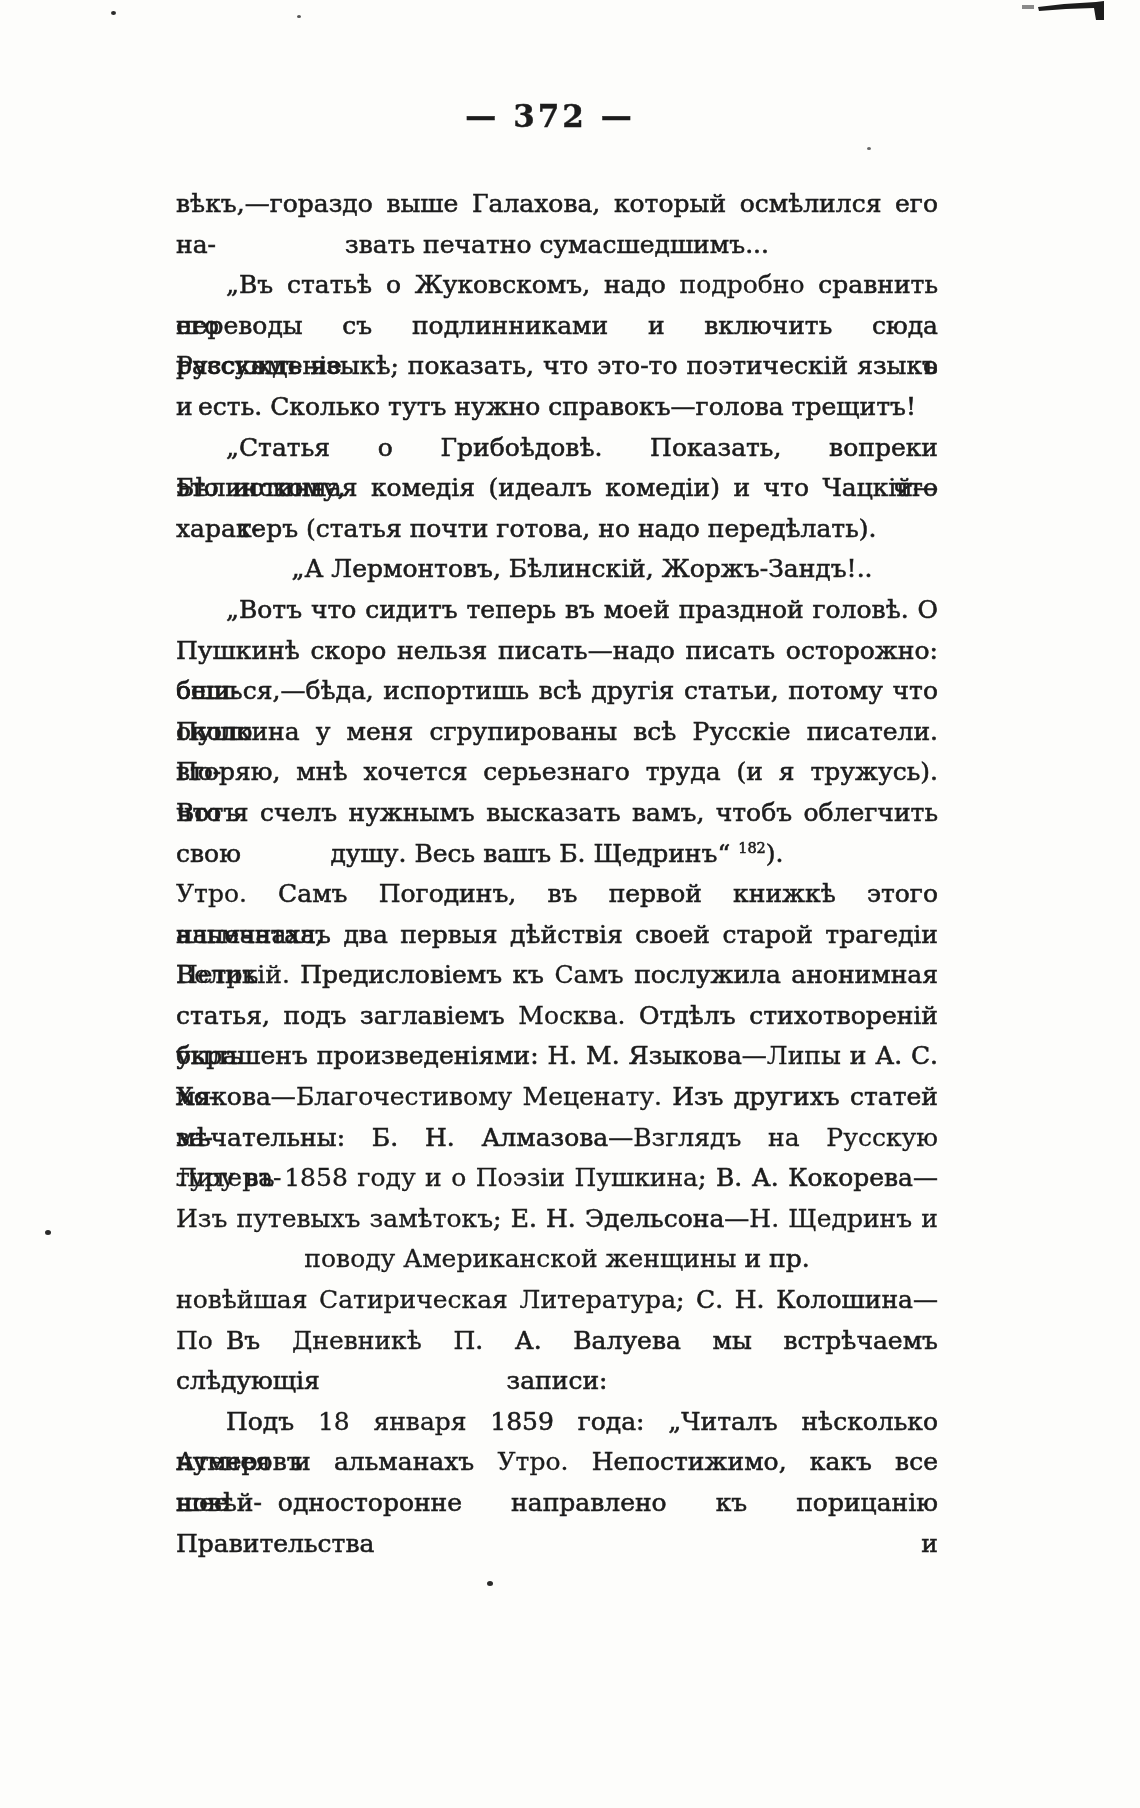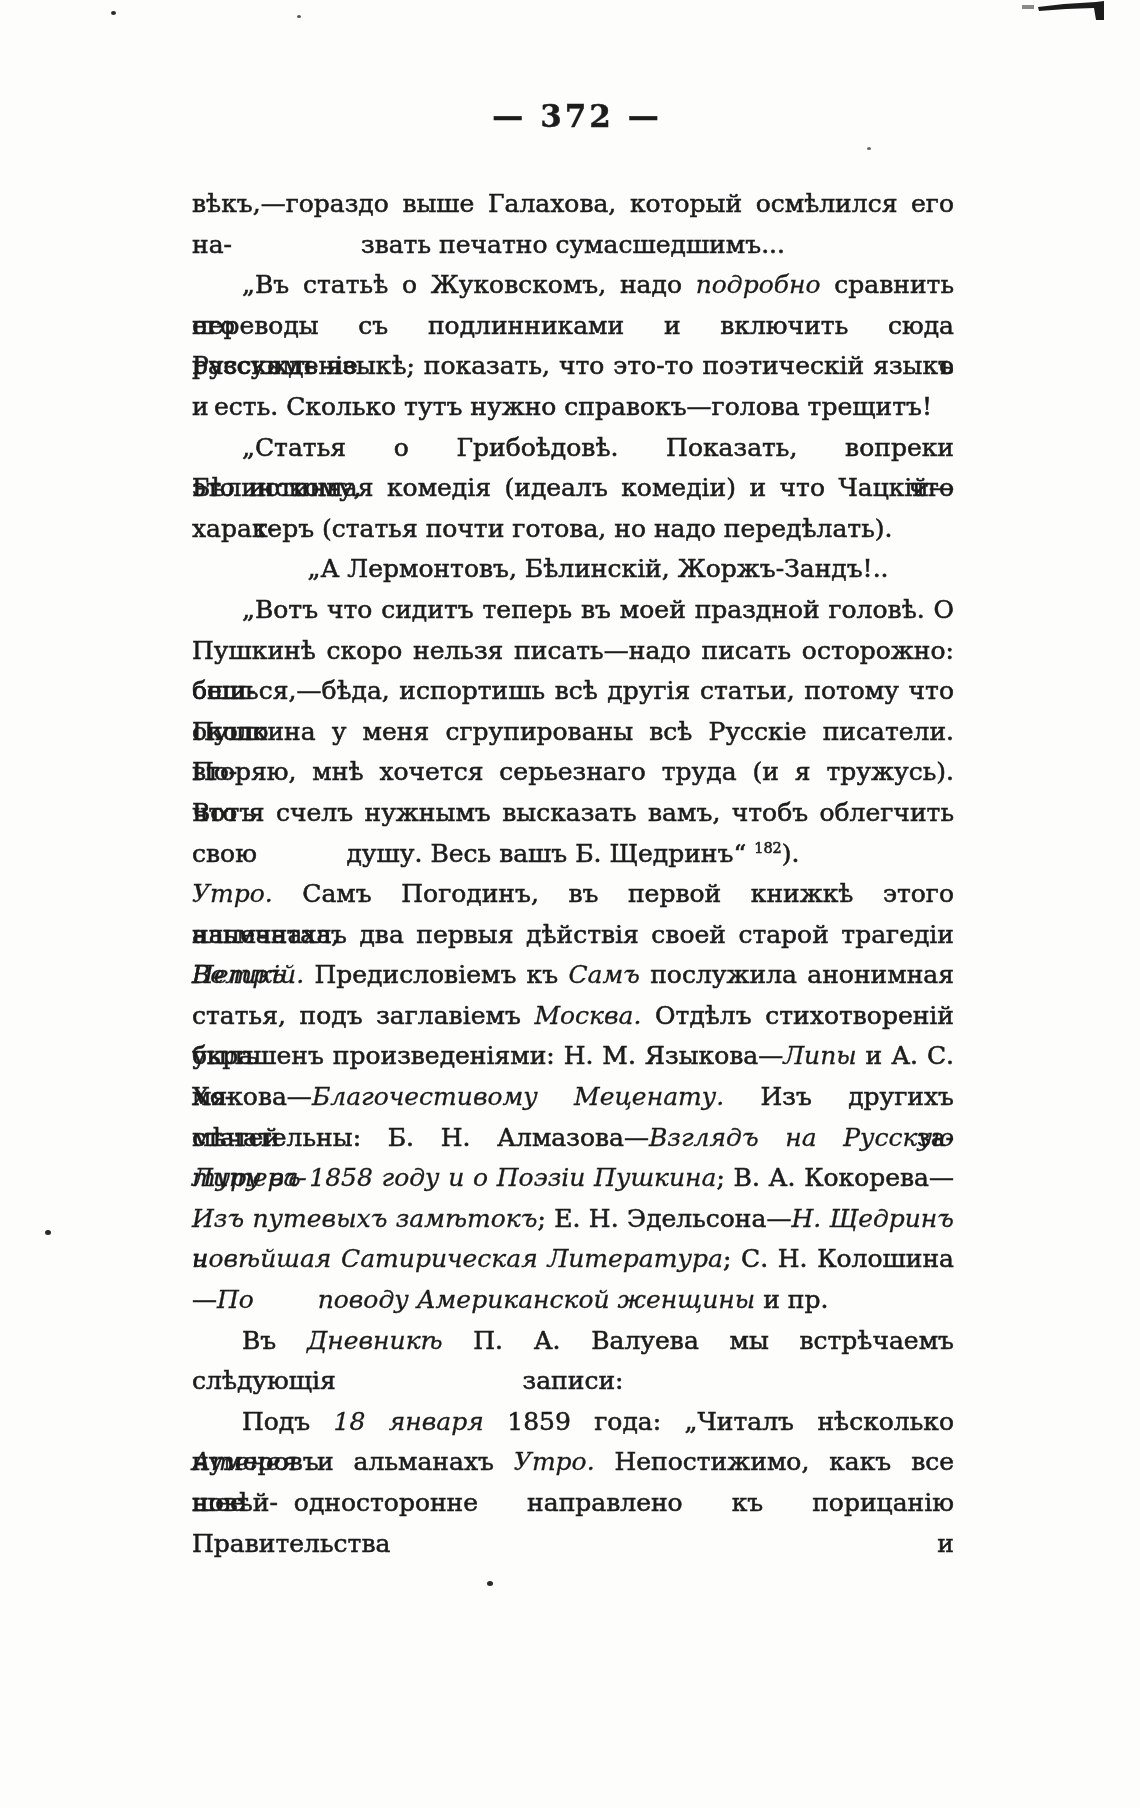--- a/index.html
+++ b/index.html
@@ -21,46 +21,44 @@
   }
   .page-number {
     position: absolute;
     left: 0;
     top: 98px;
     width: 1100px;
     text-align: center;
     font-size: 31px;
     font-weight: bold;
     letter-spacing: 3px;
-    padding-left: 27px;
     -webkit-text-stroke: 0.4px #1c1c1c;
   }
   .text-block {
     position: absolute;
-    left: 192px;
+    left: 176px;
     top: 184px;
     width: 762px;
     font-size: 25px;
     -webkit-text-stroke: 0.55px #1c1c1c;
   }
   .line {
     height: 40.6px;
     line-height: 40.6px;
     white-space: normal;
     text-align: center;
   }
   .line.just {
     text-align: justify;
     text-align-last: justify;
   }
   .line.indent {
     text-indent: 50px;
   }
   .line .it {
-    font-style: italic;
     -webkit-text-stroke: 0.3px #1c1c1c;
   }
   .line sup {
     font-size: 0.58em;
     vertical-align: super;
     line-height: 0;
   }
   
   .corner-mark {
     position: absolute;
@@ -107,22 +105,22 @@
       <div class="line"><span>душу. Весь вашъ Б. Щедринъ“ </span><sup>182</sup><span>).</span></div>
       <div class="line just"><span class="it">Утро.</span><span> Самъ Погодинъ, въ первой книжкѣ этого альманаха,</span></div>
       <div class="line just"><span>напечаталъ два первыя дѣйствія своей старой трагедіи </span><span class="it">Петръ</span></div>
       <div class="line just"><span class="it">Великій.</span><span> Предисловіемъ къ </span><span class="it">Самъ</span><span> послужила анонимная</span></div>
       <div class="line just"><span>статья, подъ заглавіемъ </span><span class="it">Москва.</span><span> Отдѣлъ стихотвореній былъ</span></div>
       <div class="line just"><span>украшенъ произведеніями: Н. М. Языкова—</span><span class="it">Липы</span><span> и А. С. Хо-</span></div>
       <div class="line just"><span>мякова—</span><span class="it">Благочестивому Меценату.</span><span> Изъ другихъ статей за-</span></div>
       <div class="line just"><span>мѣчательны: Б. Н. Алмазова—</span><span class="it">Взглядъ на Русскую Литера-</span></div>
       <div class="line just"><span class="it">туру въ 1858 году и о Поэзіи Пушкина</span><span>; В. А. Кокорева—</span></div>
       <div class="line just"><span class="it">Изъ путевыхъ замѣтокъ</span><span>; Е. Н. Эдельсона—</span><span class="it">Н. Щедринъ и</span></div>
+      <div class="line"><span class="it">поводу Американской женщины</span><span> и пр.</span></div>
       <div class="line just"><span class="it">новѣйшая Сатирическая Литература</span><span>; С. Н. Колошина—</span><span class="it">По</span></div>
-      <div class="line"><span class="it">поводу Американской женщины</span><span> и пр.</span></div>
       <div class="line indent just"><span>Въ </span><span class="it">Дневникѣ</span><span> П. А. Валуева мы встрѣчаемъ слѣдующія</span></div>
       <div class="line"><span>записи:</span></div>
       <div class="line indent just"><span>Подъ </span><span class="it">18 января</span><span> 1859 года: „Читалъ нѣсколько нумеровъ</span></div>
       <div class="line just"><span class="it">Атенея</span><span> и альманахъ </span><span class="it">Утро.</span><span> Непостижимо, какъ все новѣй-</span></div>
       <div class="line just"><span>шее односторонне направлено къ порицанію Правительства и</span></div>
     </div>
 
   <svg class="corner-mark" width="120" height="30" viewBox="0 0 120 30">
     <polygon points="18,7 44,4 76,2 84,1 84,20 76,20 74,8 46,9 19,11" fill="#1c1c1c"></polygon>
     <rect x="2" y="5" width="12" height="4" fill="#8a8a8a"></rect>

